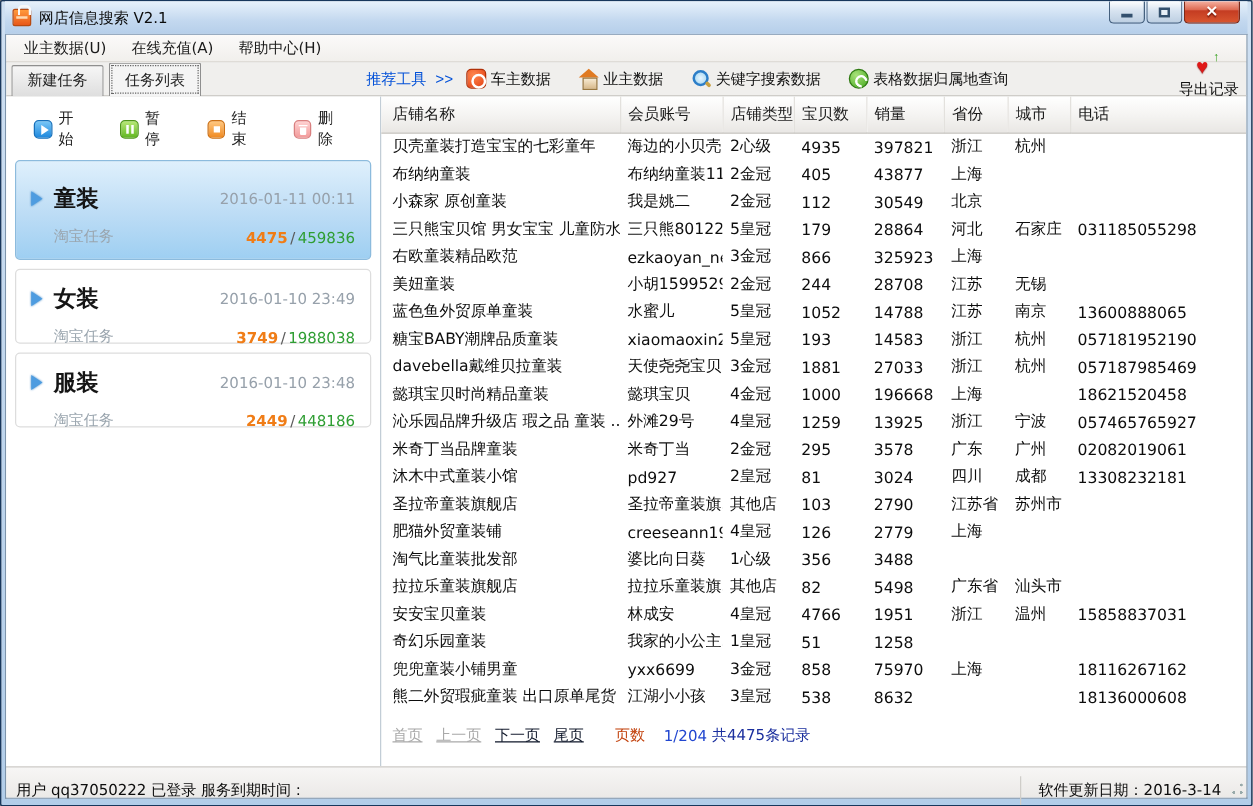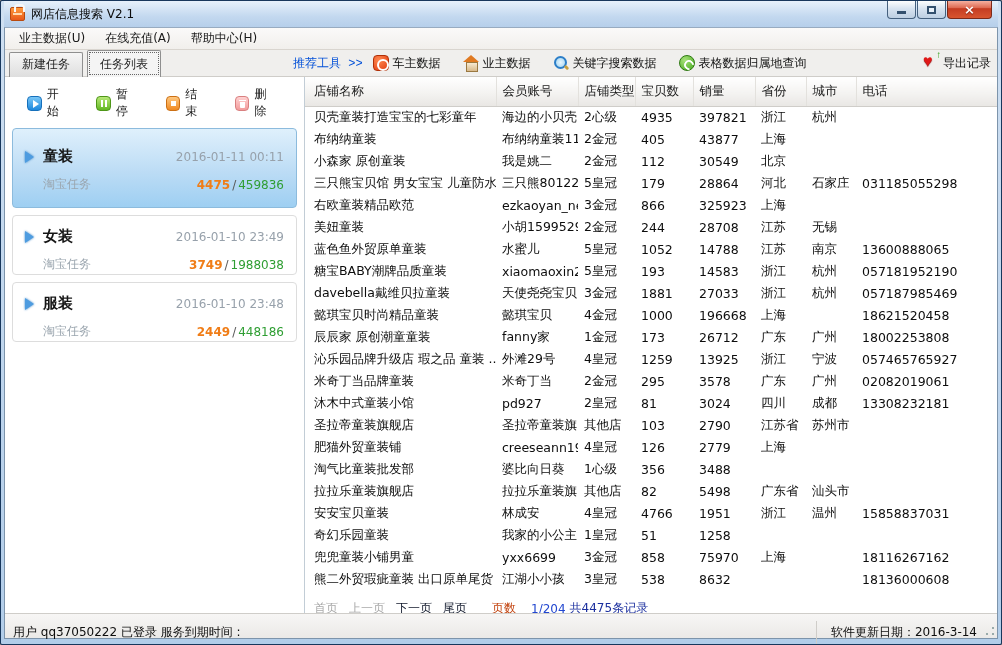--- a/index.html
+++ b/index.html
@@ -63,21 +63,21 @@
     color:#222; position:relative; top:1px; cursor:default;
   }
   .tab.active {
     background:#f4f4f4; padding-top:5px; outline:1px dotted #666; outline-offset:-3px;
     z-index:2;
   }
   .tools { position:absolute; right:4px; left:288px; top:0; height:26px; display:flex; align-items:center;font-family:Liberation Mono, monospace; }
   .promo { color:#0552d8; margin-right:10px; white-space:nowrap; }
   .tool { display:flex; align-items:center; margin-right:22px; white-space:nowrap; cursor:default; }
   .tool .lbl { margin-left:4px; color:#111; }
-  .export-tool { margin-left:auto; margin-right:2px; }
+  .export-tool { margin-left:auto; margin-right:2px;flex-direction:column; }
   
   .ti { width:16px; height:16px; position:relative; display:inline-block; }
   .ti-wheel { background:radial-gradient(circle at 35% 30%,#ff8850,#e23c10); border-radius:4px; border:1px solid #b03008; }
   .ti-wheel::before { content:""; position:absolute; left:3px; top:3px; width:8px; height:8px;
     border:2px solid #fff; border-radius:50%; }
   .ti-house { background:transparent; }
   .ti-house::before { content:""; position:absolute; left:0; top:0; width:0; height:0;
     border-left:8px solid transparent; border-right:8px solid transparent; border-bottom:7px solid #e07a22; }
   .ti-house::after { content:""; position:absolute; left:3px; top:7px; width:10px; height:8px;
     background:linear-gradient(#f7ead2,#d8b98a); border:1px solid #9a7840; }
@@ -117,21 +117,21 @@
   }
   .task-card.selected {
     height:80px; padding-top:18px;
     background:linear-gradient(#dff0fc,#bcdcf5 55%,#9ecff2);
     border-color:#8cbbdd;
   }
   .t-row { display:flex; align-items:center; }
   .t-row2 { margin-top:10px; }
   .t-play { width:0; height:0; border-left:9px solid #4e9ce0; border-top:6px solid transparent;
     border-bottom:6px solid transparent; margin-right:9px; filter:drop-shadow(0 0 1px #2f7ec4); }
-  .t-name { font-weight:bold; color:#151515; font-size:15px; }
+  .t-name { font-weight:bold; color:#151515; font-size:18px; }
   .t-time { margin-left:auto; color:#97a1ab; }
   .t-type { color:#9aa5ae; margin-left:18px; }
   .t-counts { margin-left:auto; }
   .t-done { color:#f07d17; font-weight:bold; }
   .t-sep { color:#5a5a5a; padding:0 2px; }
   .t-total { color:#2f9e33; }
   
   .table-area { flex:1; display:flex; flex-direction:column; overflow:hidden; }
   table { width:100%; border-collapse:collapse; table-layout:fixed; }
   thead th {
@@ -405,30 +405,20 @@
                 <td>懿琪宝贝时尚精品童装</td>
                 <td>懿琪宝贝</td>
                 <td>4金冠</td>
                 <td>1000</td>
                 <td>196668</td>
                 <td>上海</td>
                 <td></td>
                 <td>18621520458</td>
               </tr>
               <tr>
-                <td>辰辰家 原创潮童童装</td>
-                <td>fanny家</td>
-                <td>1金冠</td>
-                <td>173</td>
-                <td>26712</td>
-                <td>广东</td>
-                <td>广州</td>
-                <td>18002253808</td>
-              </tr>
-              <tr>
                 <td>沁乐园品牌升级店  瑕之品 童装 ...</td>
                 <td>外滩29号</td>
                 <td>4皇冠</td>
                 <td>1259</td>
                 <td>13925</td>
                 <td>浙江</td>
                 <td>宁波</td>
                 <td>057465765927</td>
               </tr>
               <tr>

